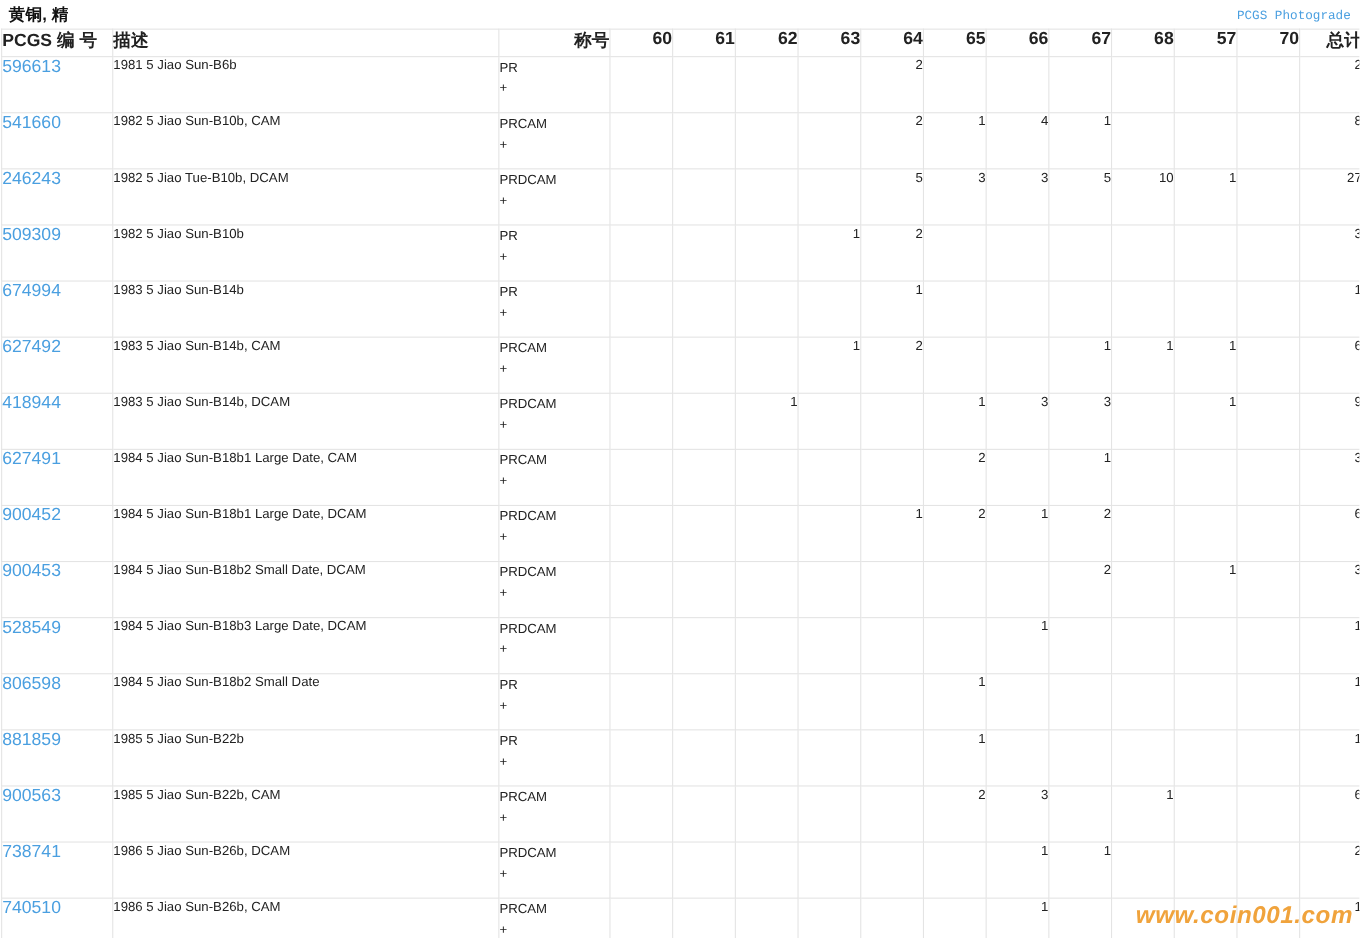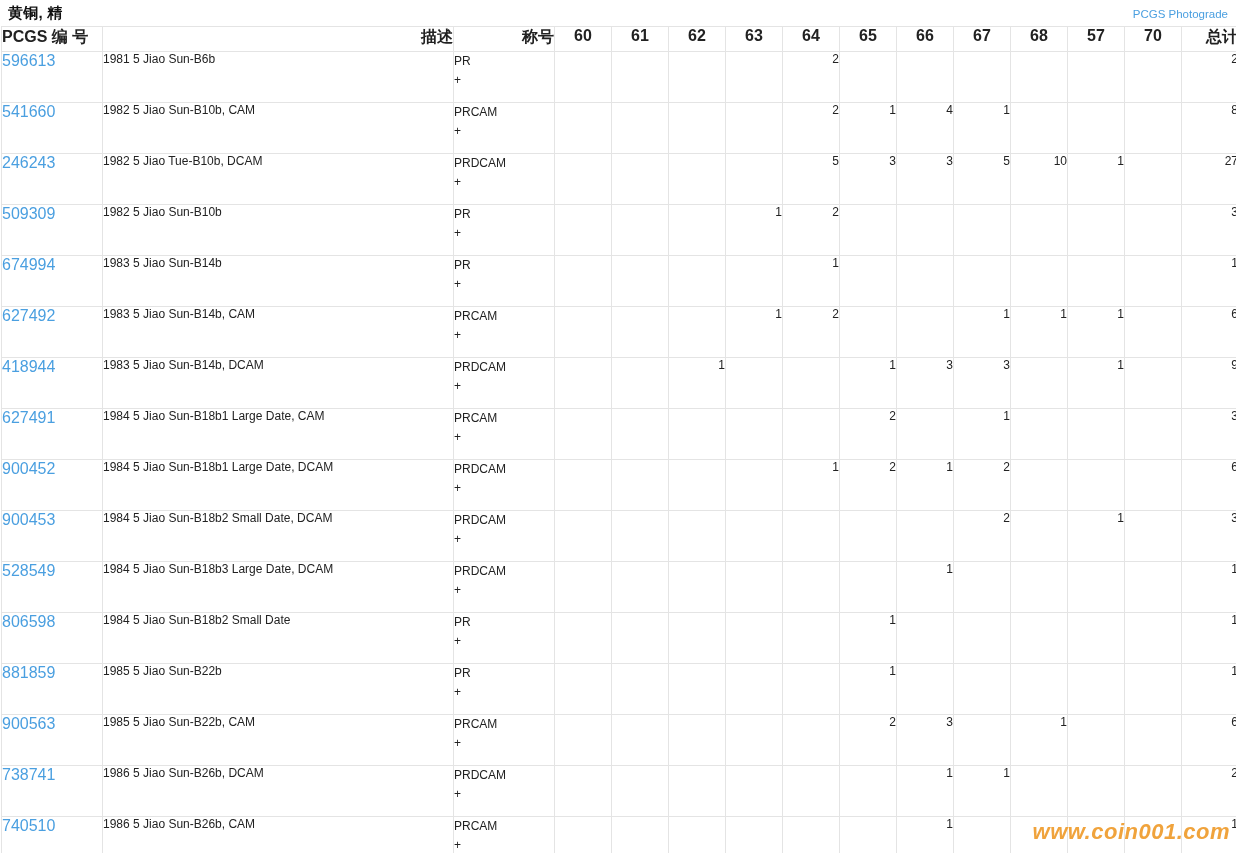--- a/index.html
+++ b/index.html
@@ -29,20 +29,21 @@
     letter-spacing: 0.2px;
   }
   .photograde-link {
     position: absolute;
     right: 8px;
     top: 8px;
     font-size: 11.5px;
     color: #4a9fe0;
     text-decoration: none;
     cursor: pointer;
+    font-family: Liberation Mono, monospace;
   }
   table.grade-table {
     border-collapse: collapse;
     width: 1234px;
     margin: 0 1px;
     table-layout: fixed;
     font-size: 12px;
   }
   table.grade-table th,
   table.grade-table td {
@@ -55,23 +56,23 @@
     font-size: 16px;
     font-weight: bold;
     color: #222;
     height: 24px;
     padding: 4px 6px;
     border-top: 1px solid #d8d8d8;
     border-bottom: 1px solid #d8d8d8;
     white-space: nowrap;
   }
   th.col-num    { width: 100px; text-align: left; }
-  th.col-desc   { width: 350px; text-align: right; }
+  th.col-desc   { width: 350px; text-align: left; }
   th.col-desig  { width: 100px; text-align: right; }
-  th.col-grade  { width: 56px;  text-align: center; }
+  th.col-grade  { width: 56px;  text-align: right; }
   th.col-total  { width: 56px;  text-align: right; }
 
   tbody tr { height: 50px; }
   tbody td { height: 50px; }
 
   td.cell-num {
     padding: 6px 0 0 8px;
     font-size: 16px;
   }
   td.cell-num a {

